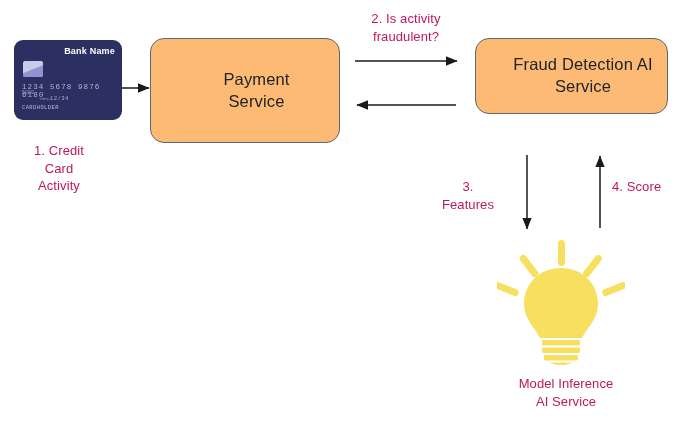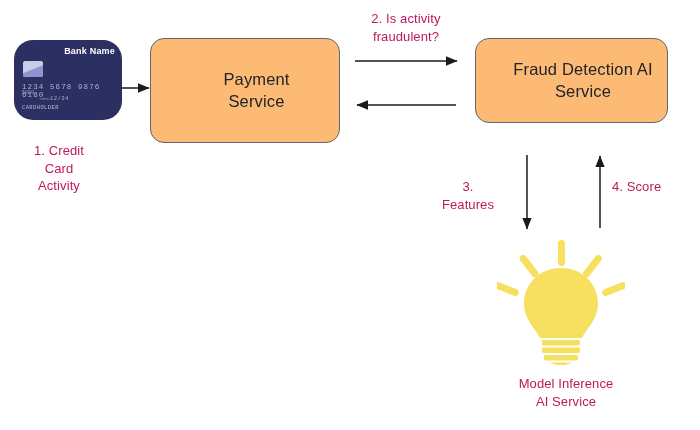--- a/index.html
+++ b/index.html
@@ -33,30 +33,30 @@
     color: #20242a;
     font-size: 16.5px;
     line-height: 1.32;
     letter-spacing: 0.15px;
     padding-left: 23px;
   }
   #payment-service-box {
     left: 150px; top: 38px; width: 190px; height: 105px;
   }
   #fraud-service-box {
-    left: 475px; top: 38px; width: 193px; height: 85px;
+    left: 475px; top: 38px; width: 193px; height: 76px;
   }
 
   
   #credit-card {
     position: absolute;
     left: 14px; top: 40px;
     width: 108px; height: 80px;
     background: #2b2f62;
-    border-radius: 19px;
+    border-radius: 9px;
     box-sizing: border-box;
     overflow: hidden;
   }
   #credit-card .bank-name {
     position: absolute;
     right: 7px; top: 6px;
     color: #ffffff;
     font-size: 9px;
     font-weight: bold;
     letter-spacing: 0.2px;

